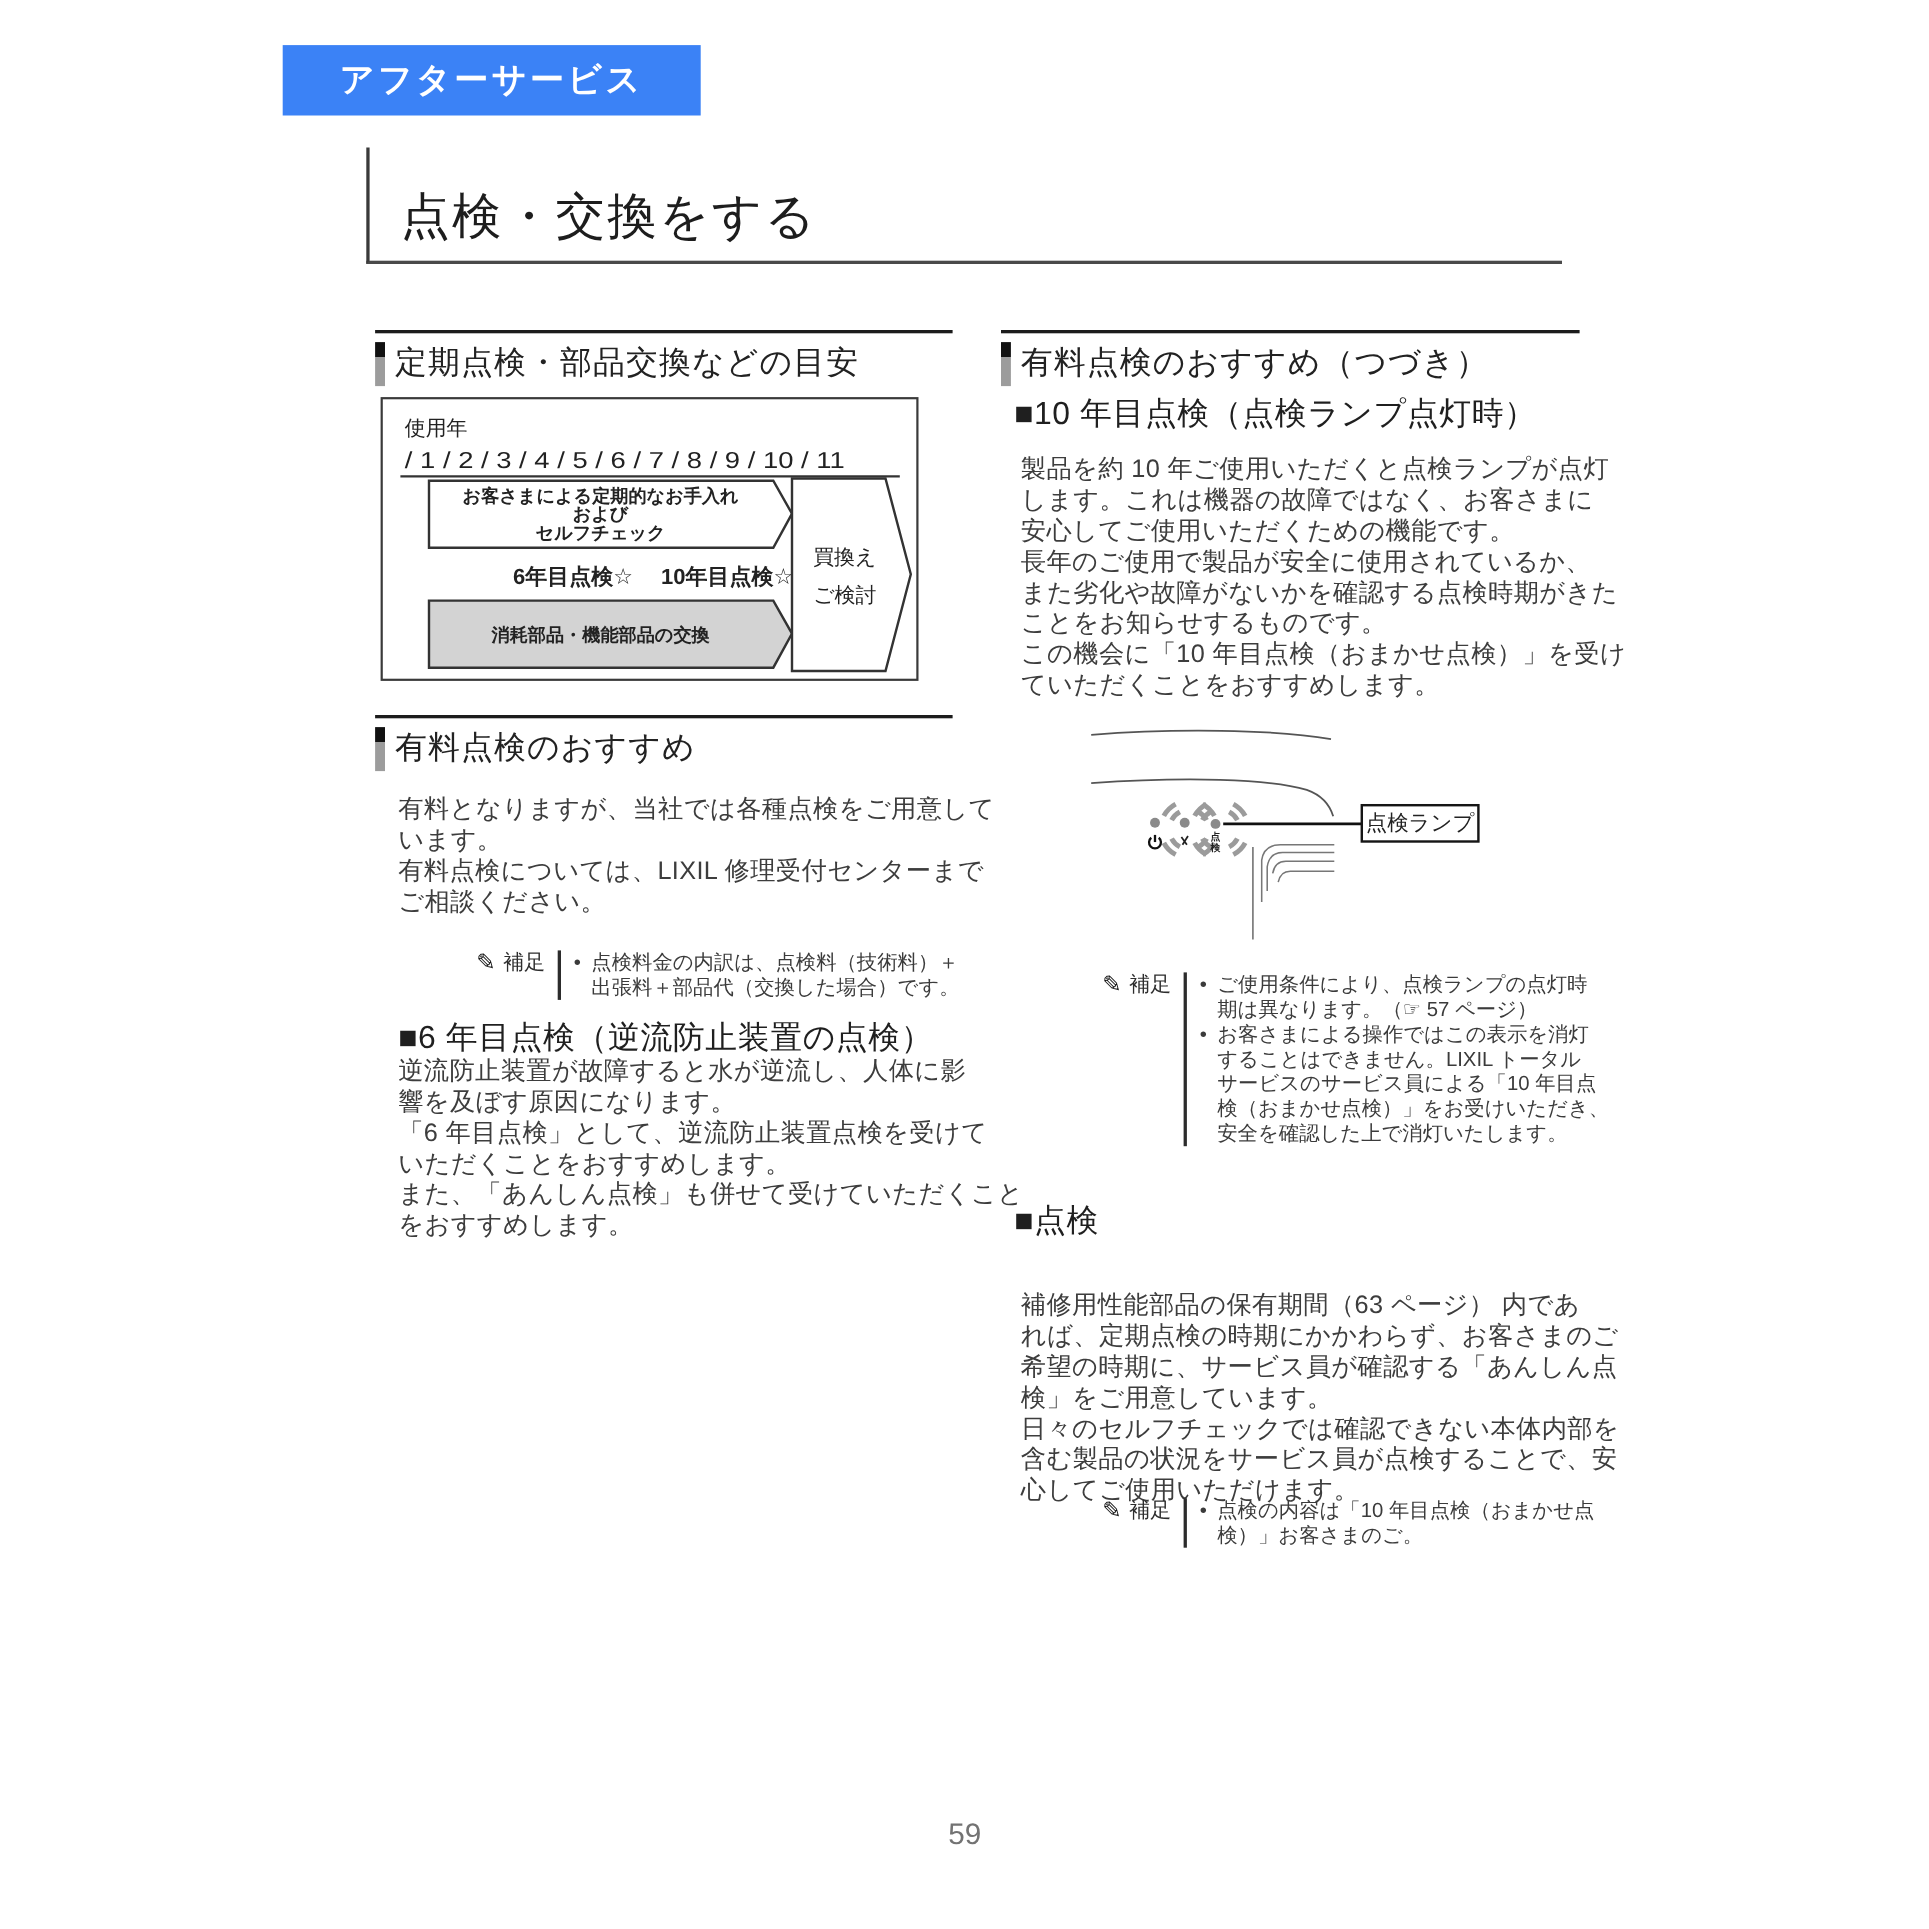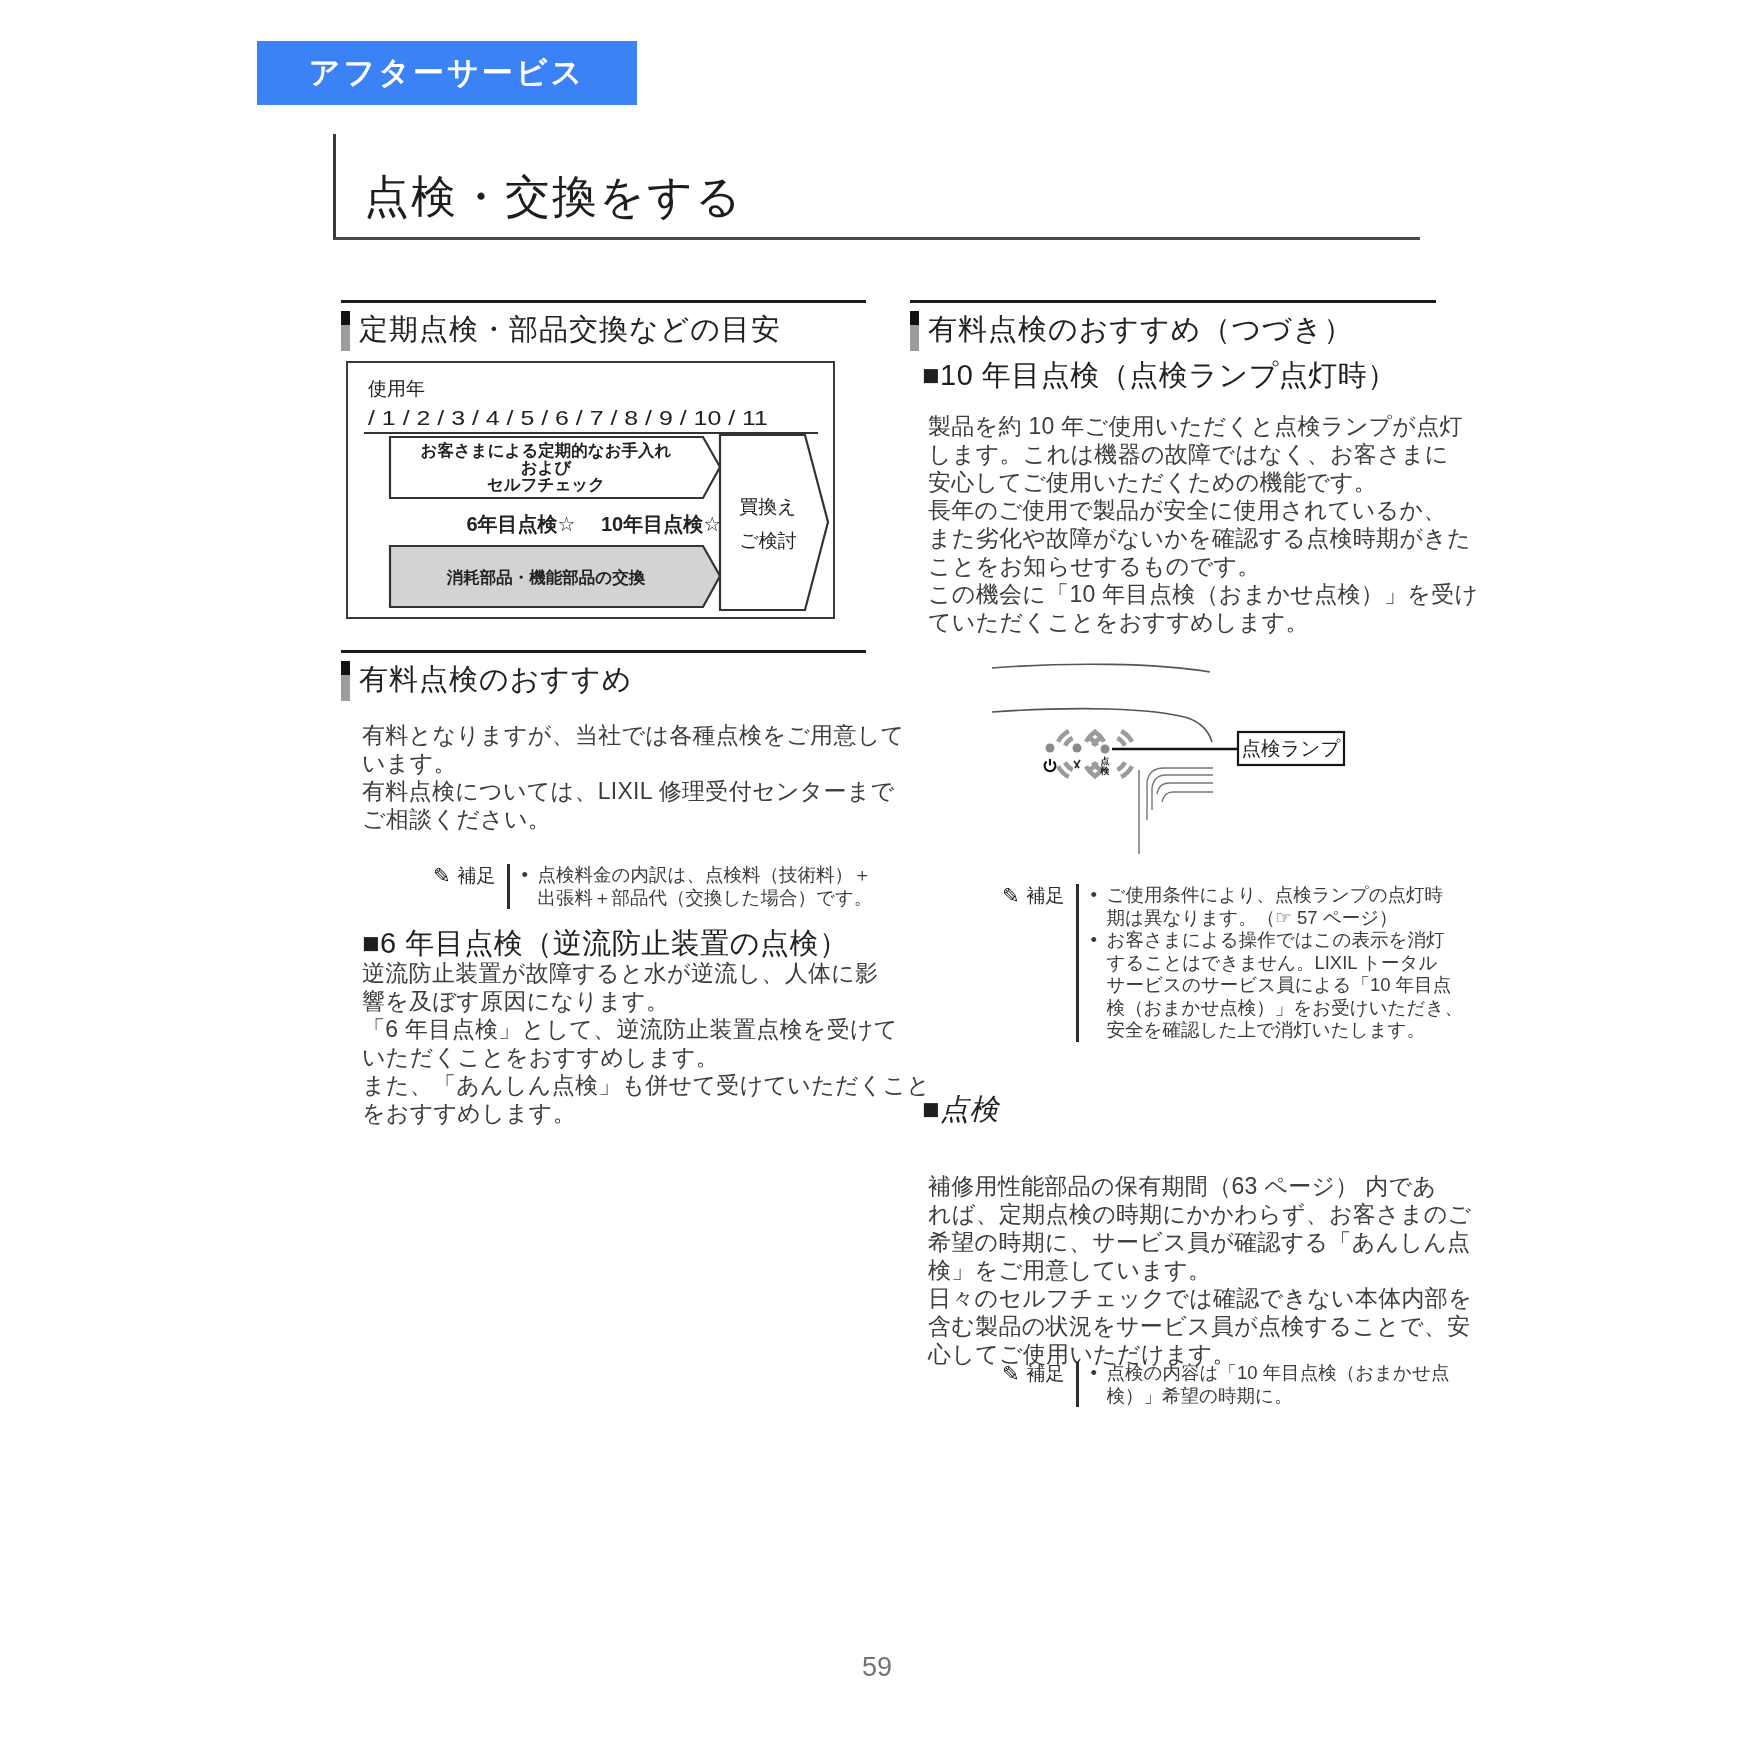--- a/index.html
+++ b/index.html
@@ -241,21 +241,21 @@
           <div>お客さまによる操作ではこの表示を消灯</div>
           <div>することはできません。LIXIL トータル</div>
           <div>サービスのサービス員による「10 年目点</div>
           <div>検（おまかせ点検）」をお受けいただき、</div>
           <div>安全を確認した上で消灯いたします。</div>
         </div>
       </div>
     </div>
   </div>
 
-  <div class="sub-head" style="left:922px;top:1090px;font-style:italic;">■点検</div>
+  <div class="sub-head" style="left:922px;top:1090px;">■点検</div>
 
   <div class="para" style="left:928px;top:1148px;width:492px;margin-top:24px;">
     <div>補修用性能部品の保有期間（63 ページ） 内であ</div>
     <div>れば、定期点検の時期にかかわらず、お客さまのご</div>
     <div>希望の時期に、サービス員が確認する「あんしん点</div>
     <div>検」をご用意しています。</div>
     <div>日々のセルフチェックでは確認できない本体内部を</div>
     <div>含む製品の状況をサービス員が点検することで、安</div>
     <div>心してご使用いただけます。</div>
   </div>
@@ -264,21 +264,21 @@
     <div class="note-label">
       <span class="pencil">✎</span>
       <span>補足</span>
     </div>
     <div class="note-rule"></div>
     <div class="note-body">
       <div class="bullet">
         <span class="bdot">•</span>
         <div class="blines">
           <div>点検の内容は「10 年目点検（おまかせ点</div>
-          <div>検）」希望の時期に。</div>
+          <div>検）」お客さまのご。</div>
         </div>
       </div>
     </div>
   </div>
 
   <div class="pageno">59</div>
 
 </div>
 
 </body></html>

